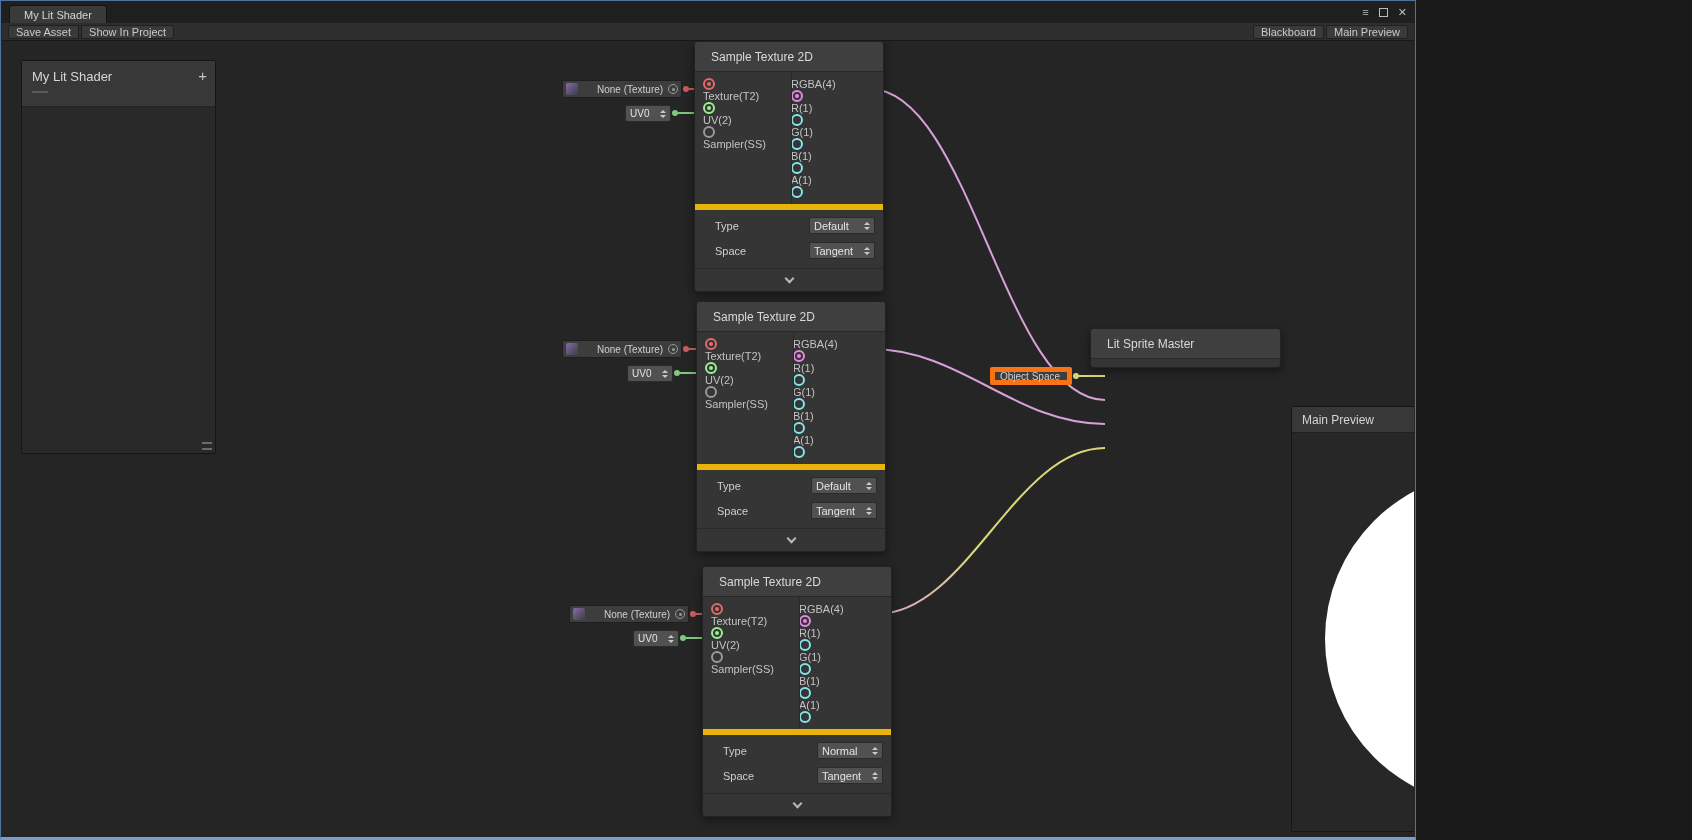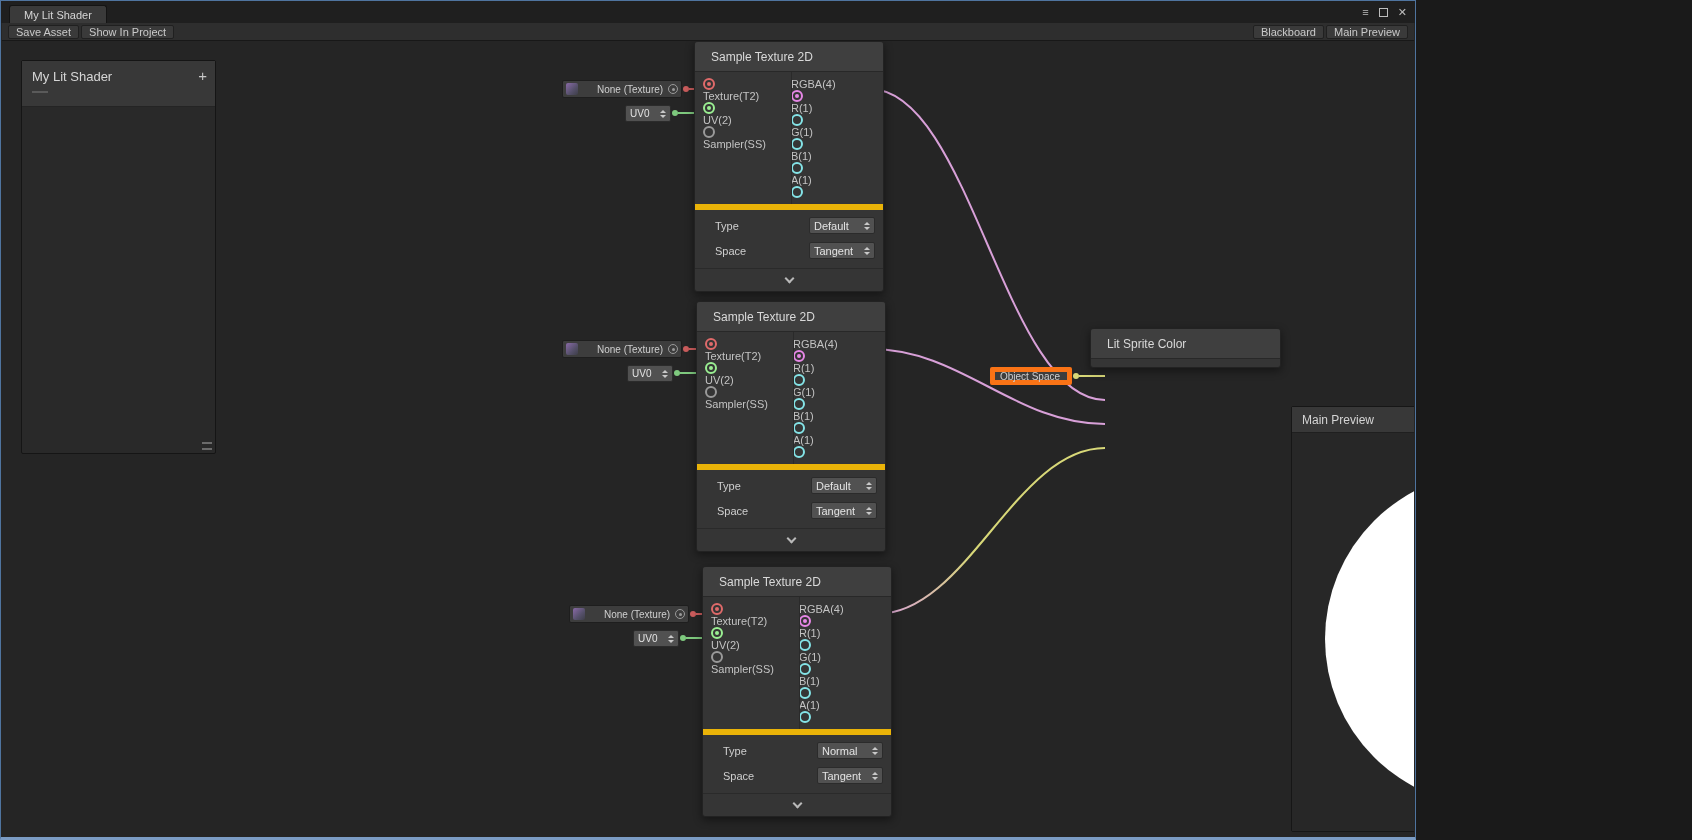--- a/index.html
+++ b/index.html
@@ -359,21 +359,21 @@
               </span>
             </div>
           </div>
       </div>
       <div class="collapse">
           <span class="chev"></span>
         </div>
     </div>
 
     <div class="node master">
-      <div class="node-title">Lit Sprite Color</div>
+      <div class="node-title">Lit Sprite Master</div>
     </div>
 
     <div class="tex-field" style="left:560px; top:39px;">
       <span class="tex-thumb"></span>
       <span class="tex-label">None (Texture)</span>
       <span class="obj-picker"></span>
     </div>
     <div class="uv-field" style="left:623px; top:64px;">
       <span>UV0</span>
       <span class="stepper">

